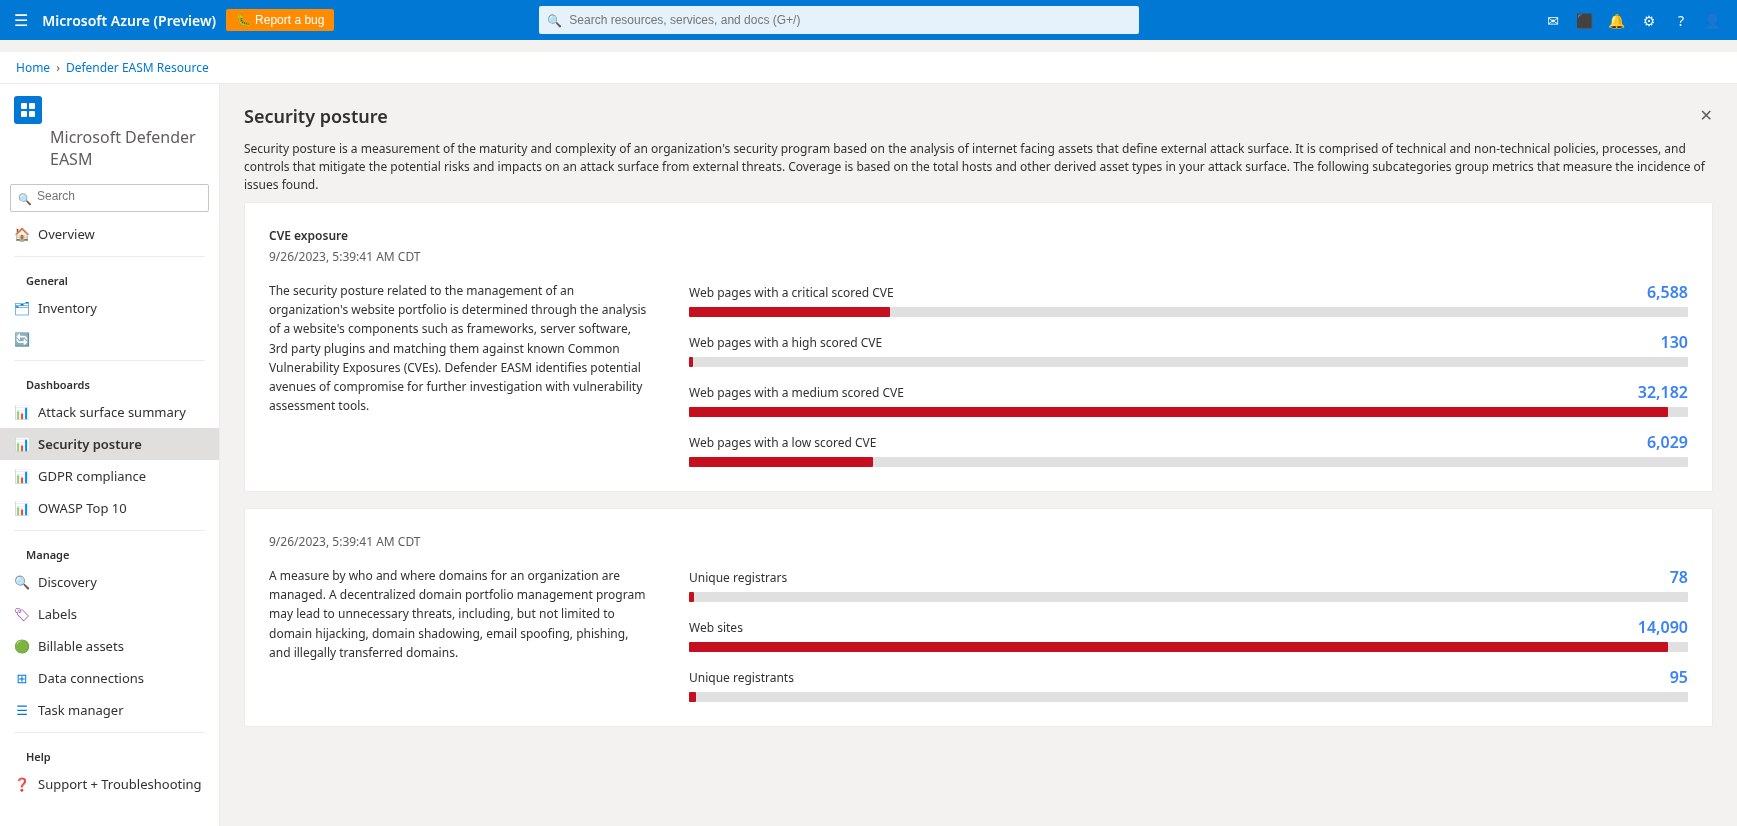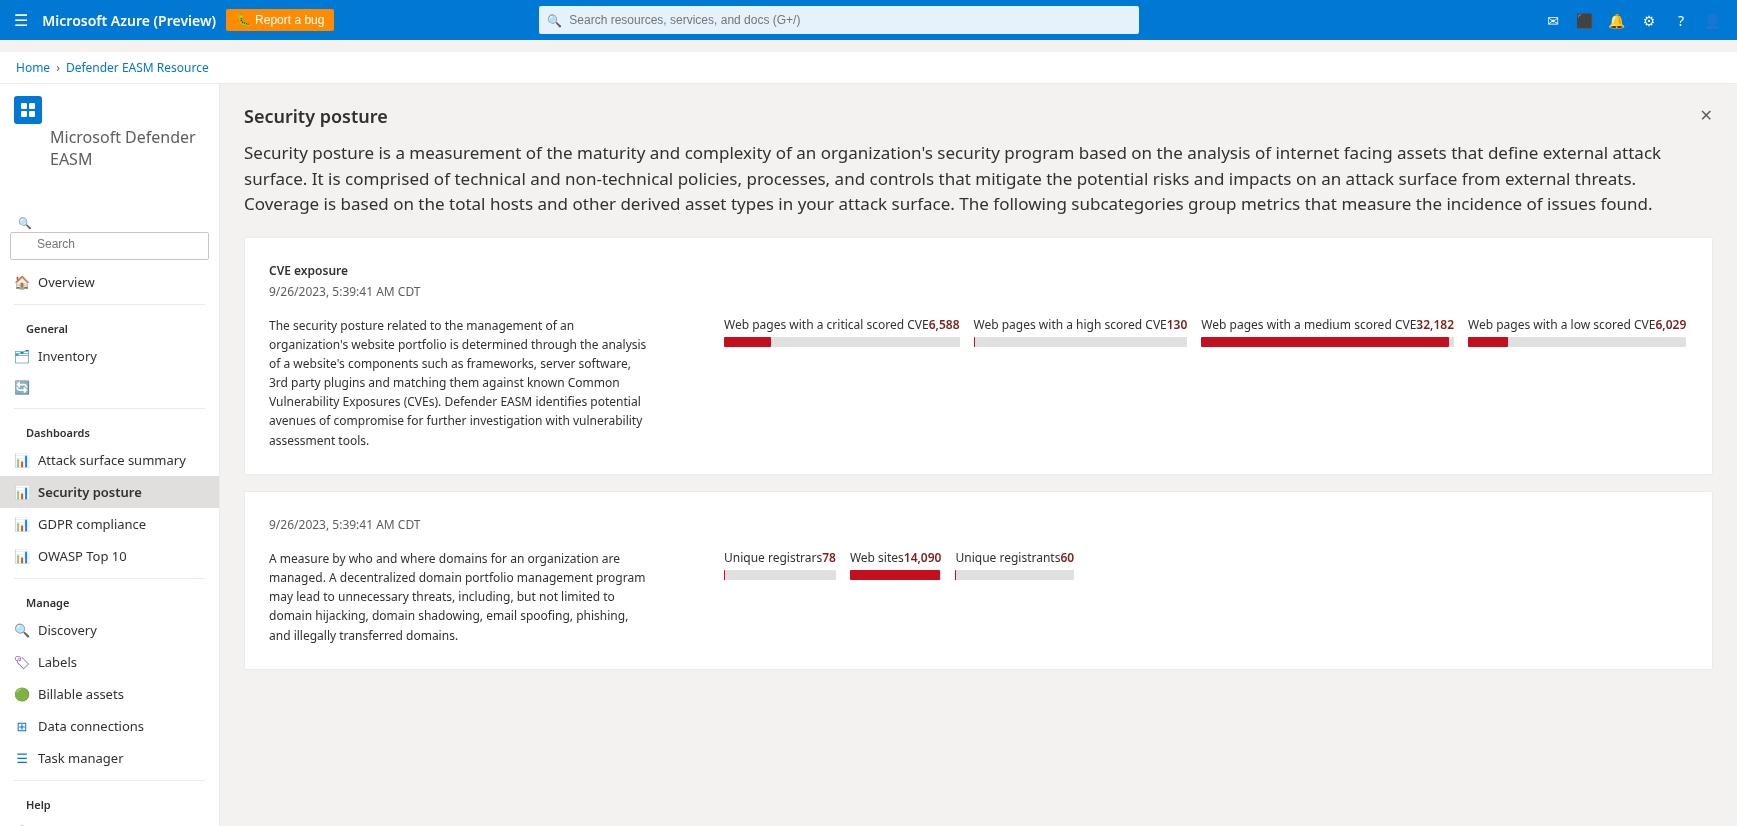--- a/index.html
+++ b/index.html
@@ -25,49 +25,49 @@
     
     .main-layout { display: flex; height: calc(826px - 72px); }
 
     
     .sidebar { width: 220px; background: white; border-right: 1px solid #edebe9; display: flex; flex-direction: column; overflow-y: auto; flex-shrink: 0; }
     .sidebar-header { padding: 12px 14px 8px; }
     .sidebar-resource-title { font-size: 18px; font-weight: 600; display: flex; align-items: center; gap: 8px; }
     .sidebar-resource-icon { width: 28px; height: 28px; background: #0078d4; border-radius: 3px; display: flex; align-items: center; justify-content: center; }
     .sidebar-resource-subtitle { font-size: 16px; color: #605e5c; margin-top: 2px; padding-left: 36px; }
     .sidebar-search { padding: 6px 10px; }
-    .sidebar-search input { width: 100%; height: 28px; border: 1px solid #c8c6c4; border-radius: 2px; padding: 0 8px 4px 26px; font-size: 12px; margin-top: 48px; }
+    .sidebar-search input { width: 100%; height: 28px; border: 1px solid #c8c6c4; border-radius: 2px; padding: 0 8px 4px 26px; font-size: 12px; }
     .sidebar-search-wrap { position: relative; }
     .sidebar-search-icon { position: absolute; left: 8px; top: 50%; transform: translateY(-50%); color: #605e5c; font-size: 11px; }
     .sidebar-overview { display: flex; align-items: center; gap: 8px; padding: 6px 14px; cursor: pointer; font-size: 13px; }
     .sidebar-section-label { font-size: 11px; font-weight: 600; color: #323130; padding: 10px 26px 4px; text-transform: none; }
     .sidebar-divider { height: 1px; background: #edebe9; margin: 6px 14px; }
     .sidebar-item { display: flex; align-items: center; gap: 8px; padding: 7px 14px; cursor: pointer; font-size: 13px; color: #323130; }
     .sidebar-item.active { background: #e1dfdd; font-weight: 600; }
     .sidebar-item-icon { width: 16px; height: 16px; display: flex; align-items: center; justify-content: center; font-size: 13px; flex-shrink: 0; }
 
     
     .content { flex: 1; overflow-y: auto; padding: 20px 24px; background: #f3f2f1; }
     .close-btn { cursor: pointer; font-size: 16px; color: #605e5c; }
 
     
     .page-section-title { font-size: 18px; font-weight: 600; margin-bottom: 8px; }
-    .page-description { font-size: 17px; color: #323130; line-height: 1.5; margin-bottom: 20px; }
+    .page-description { font-size: 12px; color: #323130; line-height: 1.5; margin-bottom: 8px; }
 
     
     .card { background: white; border: 1px solid #edebe9; border-radius: 2px; padding: 24px; margin-bottom: 16px; }
     .card-title { font-size: 12px; font-weight: 600; margin-bottom: 4px; }
     .card-timestamp { font-size: 12px; color: #605e5c; margin-bottom: 16px; }
     .card-body { display: flex; gap: 40px; }
     .card-description { font-size: 12px; color: #323130; line-height: 1.6; width: 380px; flex-shrink: 0; }
-    .card-metrics { flex: 1; display: flex; gap: 14px; margin-left: 35px; }
+    .card-metrics { flex: 1; display: flex; flex-direction: column; gap: 14px; }
     .metric-row { display: flex; flex-direction: column; gap: 4px; }
     .metric-header { display: flex; justify-content: space-between; align-items: center; }
     .metric-label { font-size: 12px; color: #323130; }
-    .metric-value { font-size: 12px; font-weight: 600; color: #7f1d1d; }
+    .metric-value { font-size: 16px; font-weight: 600; color: #3b82f6; }
     .metric-bar-bg { height: 10px; background: #e0e0e0; border-radius: 1px; }
     .metric-bar-fill { height: 100%; background: #c50f1f; border-radius: 1px; }
 
     
     .icon-grid { display: grid; grid-template-columns: repeat(2,1fr); gap: 2px; width: 14px; height: 14px; }
     .icon-grid-cell { background: white; border-radius: 1px; }
   </style>
 </head>
 <body>
 
@@ -261,21 +261,21 @@
         <span class="metric-label">Web sites</span>
         <span class="metric-value">14,090</span>
       </div>
       <div class="metric-bar-bg">
         <div class="metric-bar-fill" style="width:98.0%"></div>
       </div>
     </div>
               <div class="metric-row">
       <div class="metric-header">
         <span class="metric-label">Unique registrants</span>
-        <span class="metric-value">60</span>
+        <span class="metric-value">95</span>
       </div>
       <div class="metric-bar-bg">
         <div class="metric-bar-fill" style="width:0.7%"></div>
       </div>
     </div>
             </div>
     </div>
   </div>
       </div>
 

